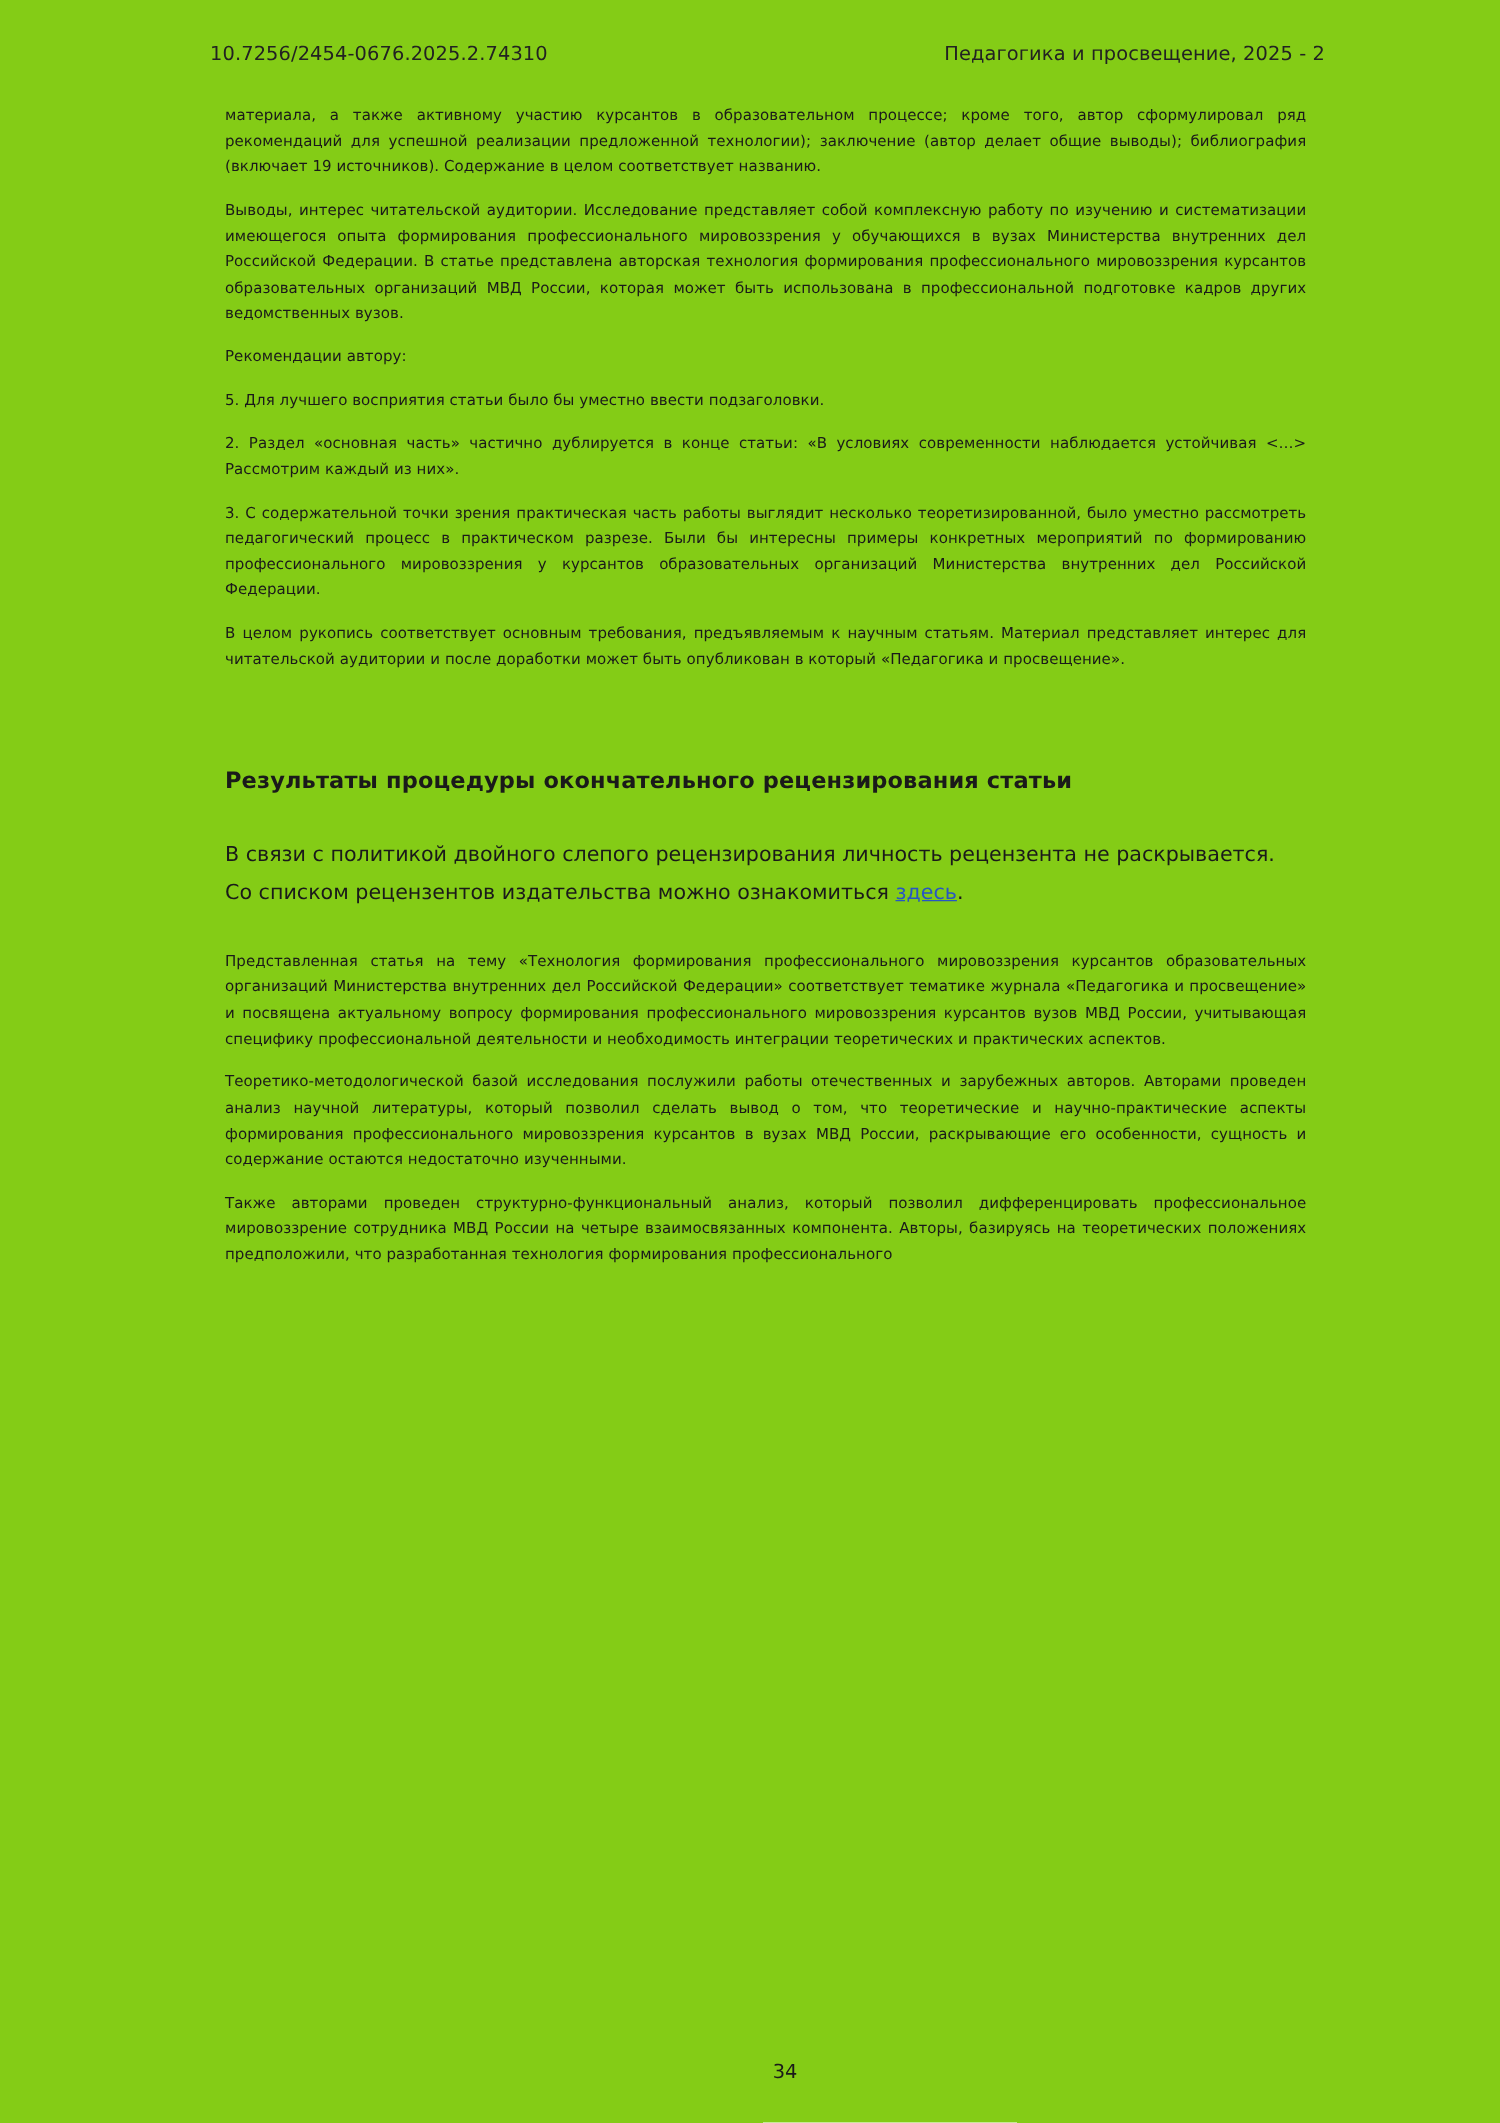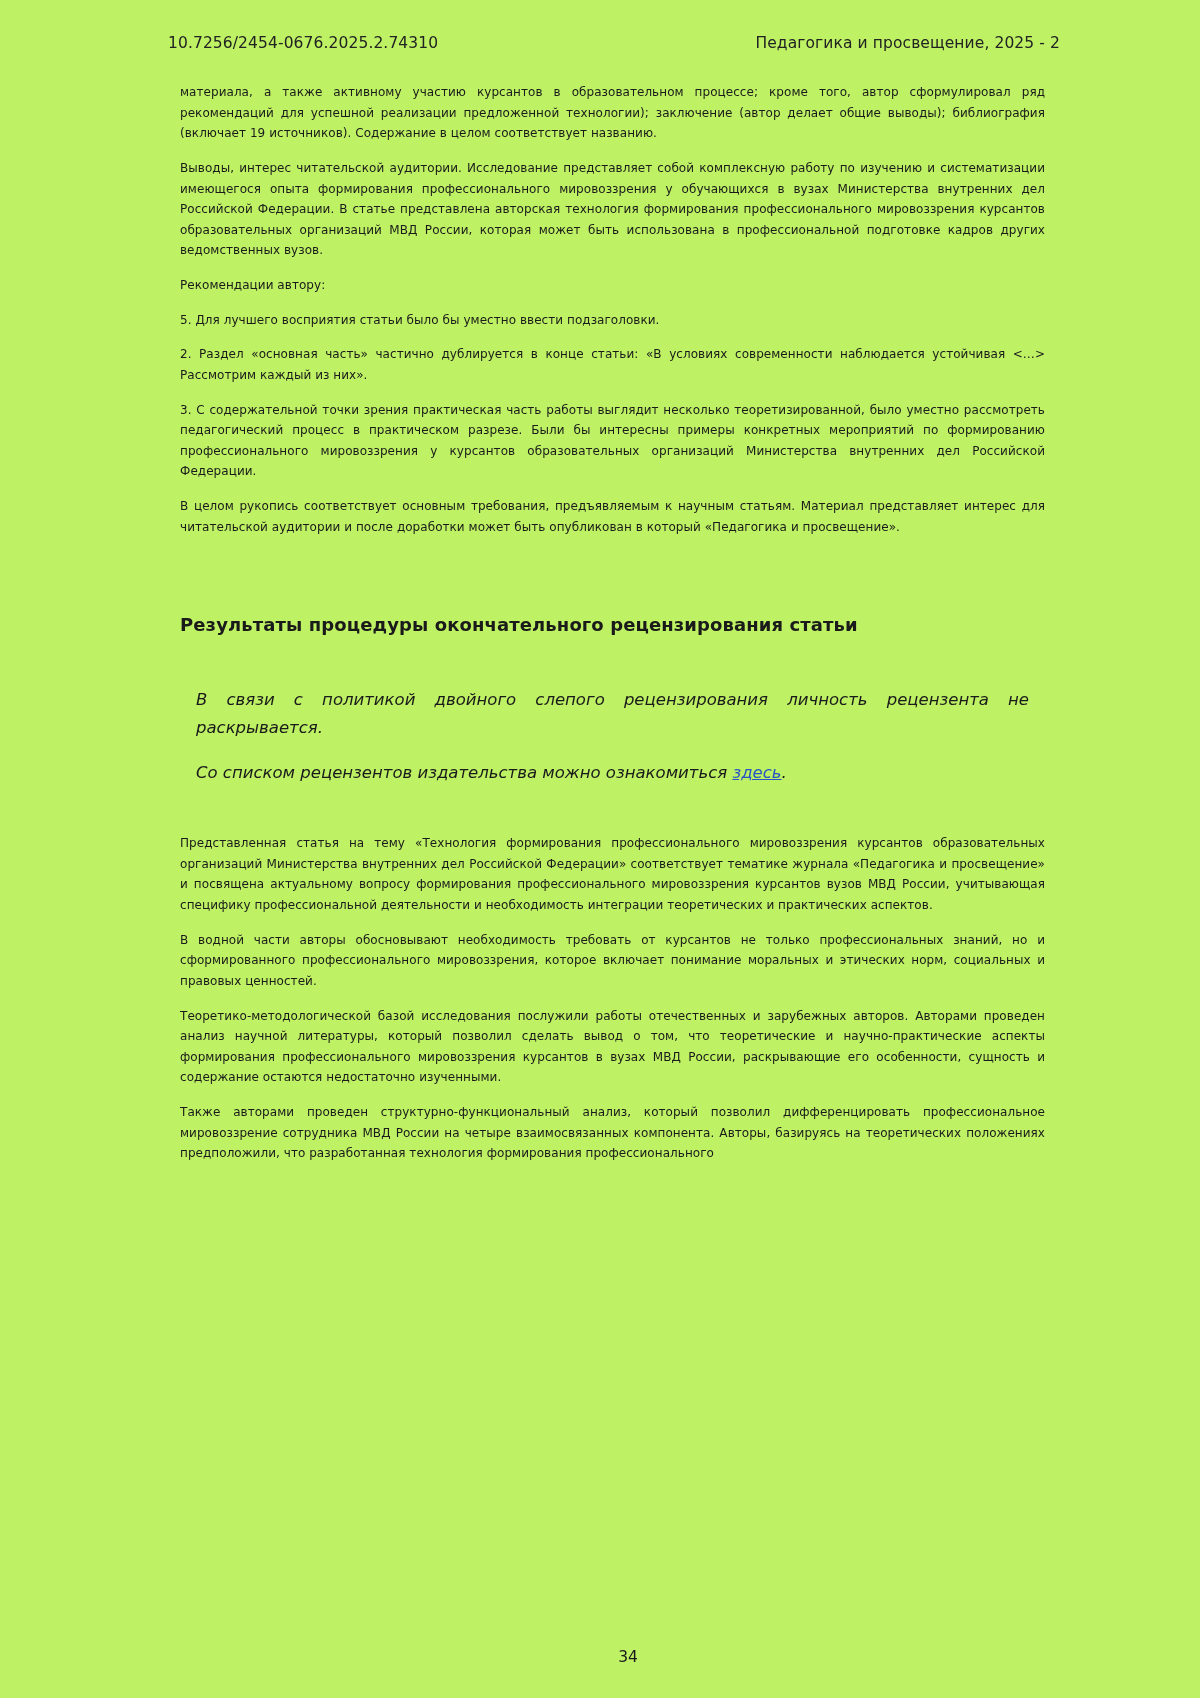--- a/index.html
+++ b/index.html
@@ -9,21 +9,21 @@
   }
   body {
     font-family: "DejaVu Sans", sans-serif;
     color: #1a1a1a;
   }
   .page {
     position: relative;
     width: 1200px;
     height: 1698px;
     margin: 0 auto;
-    background: #bef264;
+    background: #84cc16;
     box-sizing: border-box;
     overflow: hidden;
   }
   .header {
     position: absolute;
     top: 34px;
     left: 168px;
     right: 140px;
     display: flex;
     justify-content: space-between;
@@ -62,23 +62,22 @@
   }
   h2.section-title {
     margin: 0;
     font-size: 18px;
     font-weight: bold;
     line-height: 1.6;
     text-align: left;
     letter-spacing: 0.1px;
   }
   p.italic-note {
-    margin: 16px;
+    margin: 0;
     font-size: 16.5px;
-    font-style: italic;
     line-height: 1.72;
     text-align: justify;
   }
   p.italic-note.second {
     margin-top: 2px;
   }
   a.inline-link {
     color: #2756c4;
     text-decoration: underline;
   }
@@ -118,21 +117,20 @@
     <h2 class="section-title">Результаты процедуры окончательного рецензирования статьи</h2>
 
     <div class="spacer-md"></div>
 
     <p class="italic-note">В связи с политикой двойного слепого рецензирования личность рецензента не раскрывается.</p>
     <p class="italic-note second"><span>Со списком рецензентов издательства можно ознакомиться </span><a class="inline-link" href="#">здесь</a><span>.</span></p>
 
     <div class="spacer-md"></div>
 
     <p class="body-text">Представленная статья на тему «Технология формирования профессионального мировоззрения курсантов образовательных организаций Министерства внутренних дел Российской Федерации» соответствует тематике журнала «Педагогика и просвещение» и посвящена актуальному вопросу формирования профессионального мировоззрения курсантов вузов МВД России, учитывающая специфику профессиональной деятельности и необходимость интеграции теоретических и практических аспектов.</p>
-    <p class="body-text">В водной части авторы обосновывают необходимость требовать от курсантов не только профессиональных знаний, но и сформированного профессионального мировоззрения, которое включает понимание моральных и этических норм, социальных и правовых ценностей.</p>
     <p class="body-text">Теоретико-методологической базой исследования послужили работы отечественных и зарубежных авторов. Авторами проведен анализ научной литературы, который позволил сделать вывод о том, что теоретические и научно-практические аспекты формирования профессионального мировоззрения курсантов в вузах МВД России, раскрывающие его особенности, сущность и содержание остаются недостаточно изученными.</p>
     <p class="body-text">Также авторами проведен структурно-функциональный анализ, который позволил дифференцировать профессиональное мировоззрение сотрудника МВД России на четыре взаимосвязанных компонента. Авторы, базируясь на теоретических положениях предположили, что разработанная технология формирования профессионального</p>
 
   </div>
 
   <div class="page-number">34</div>
 
 </div>
 
 </body></html>

